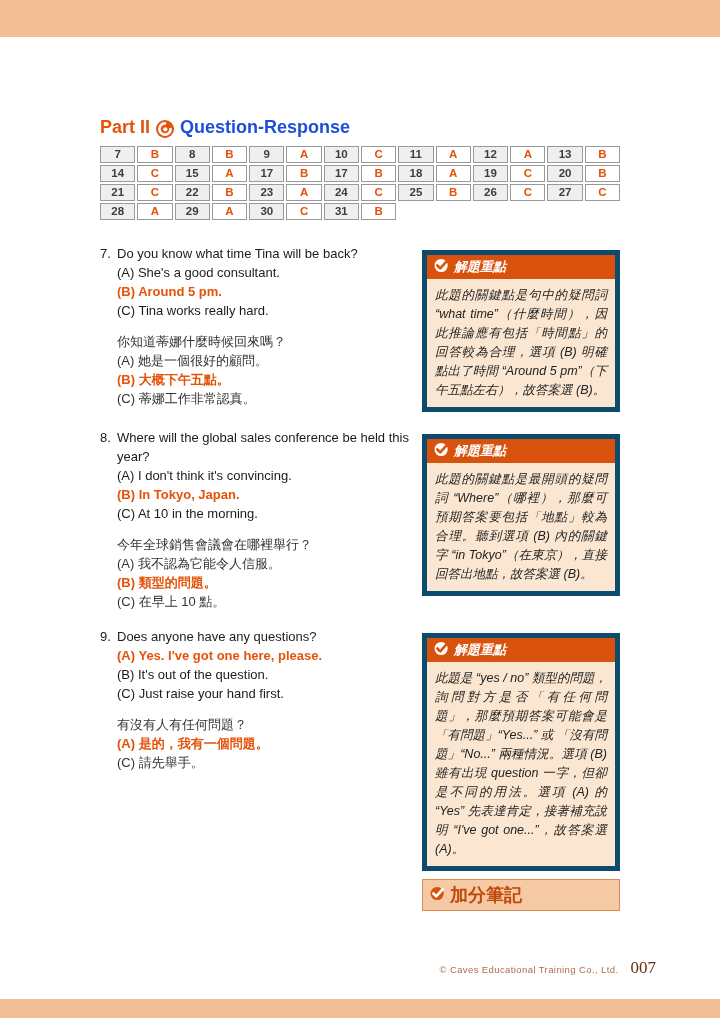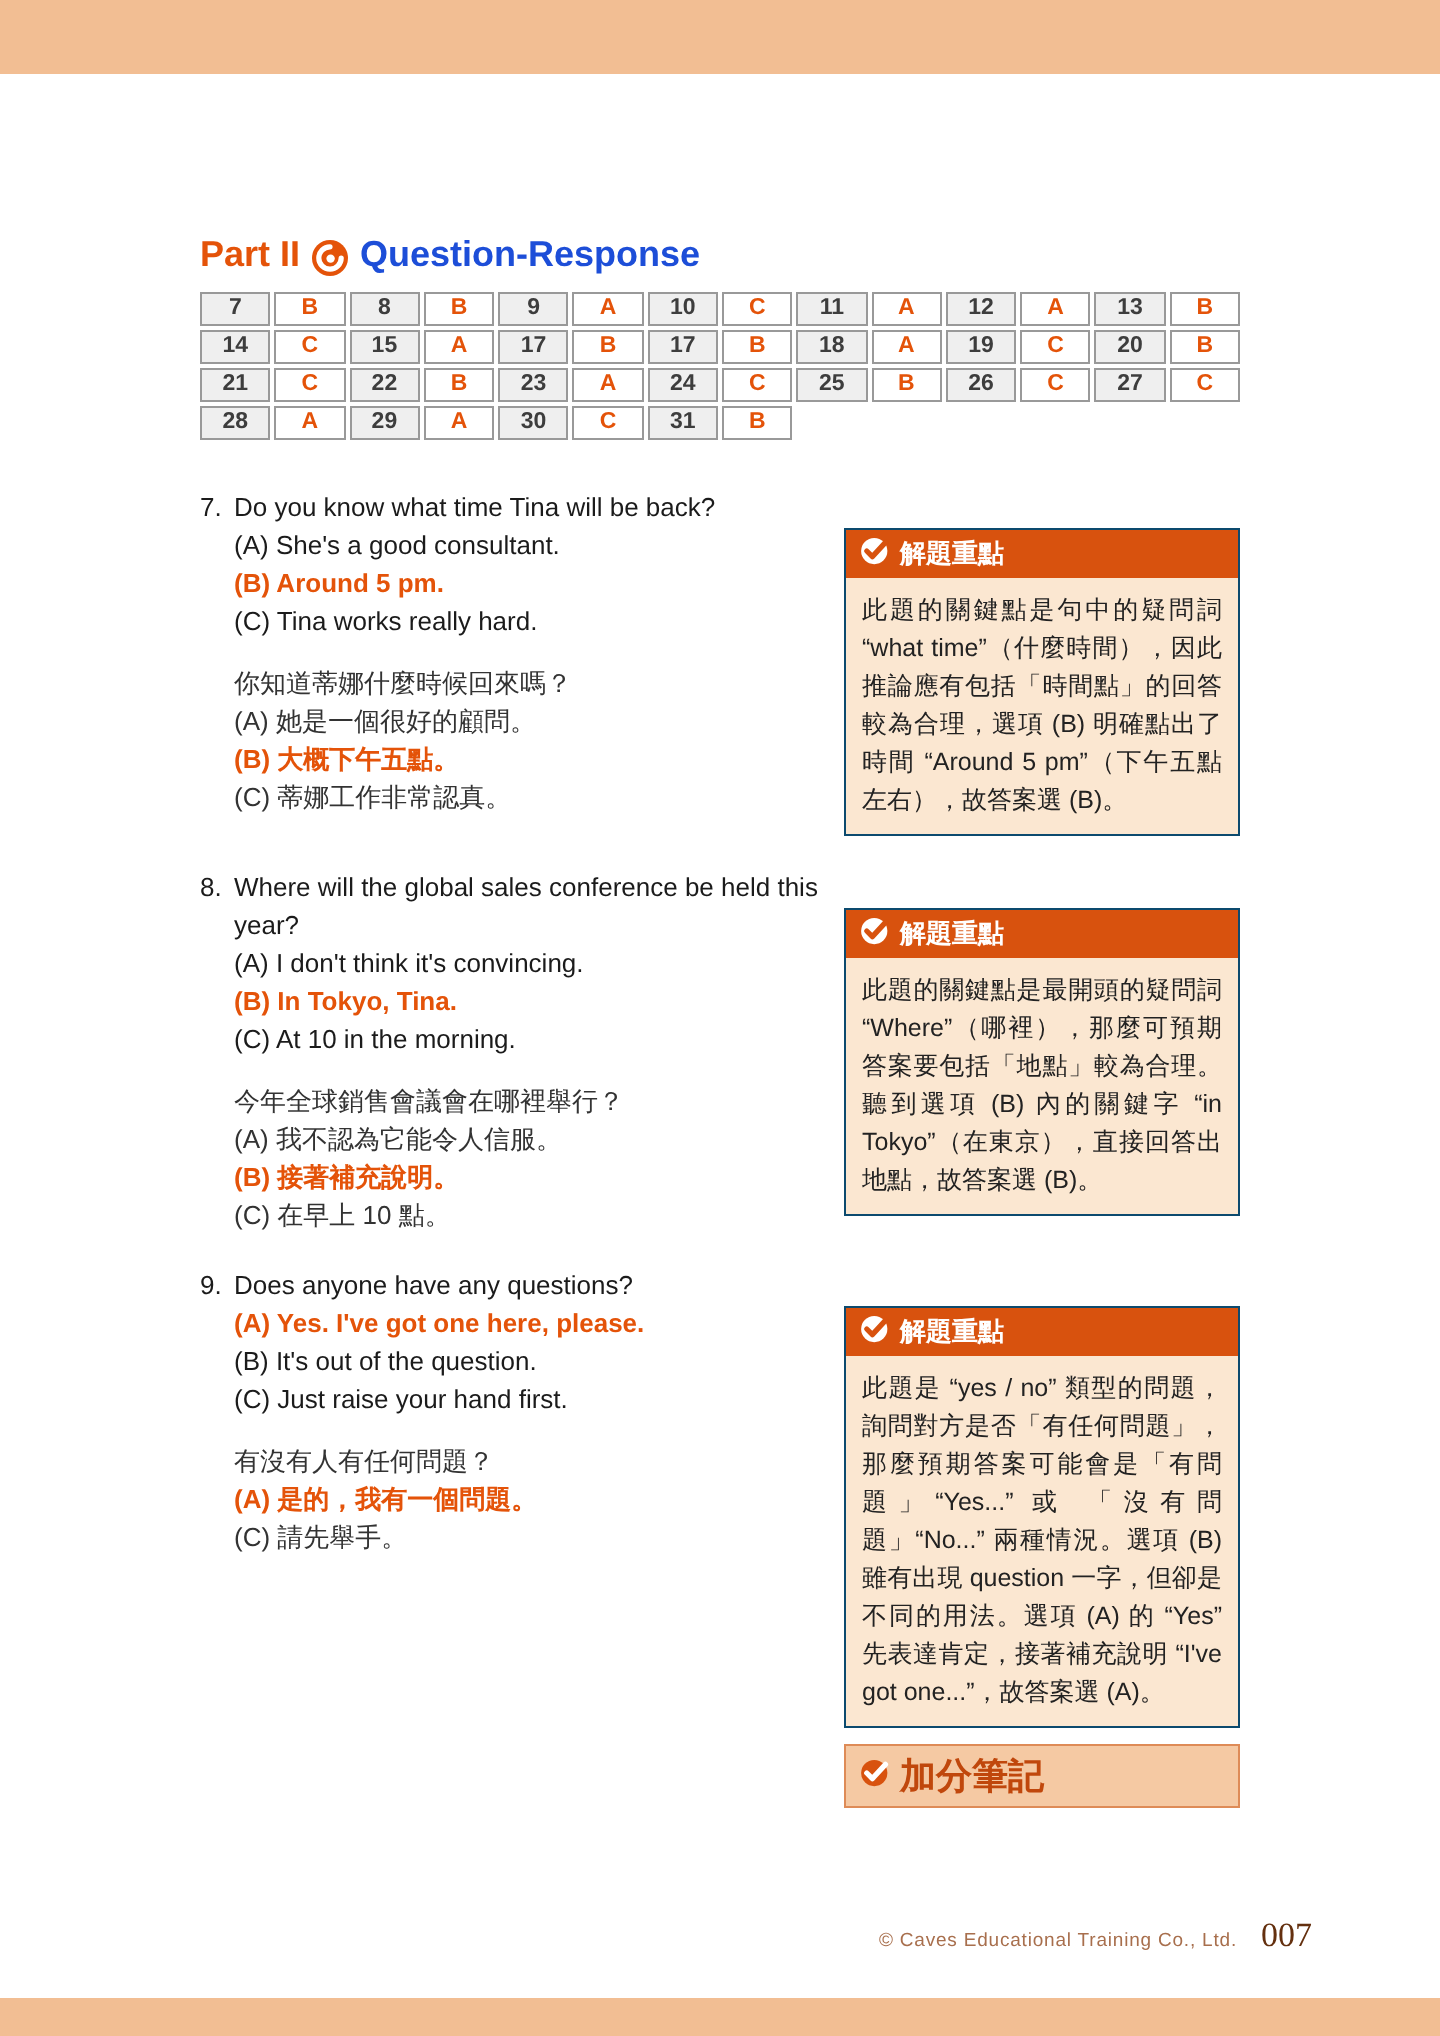--- a/index.html
+++ b/index.html
@@ -22,21 +22,21 @@
   .q-left{width:322px;flex:none;font-size:13px;line-height:19px;color:#1b1b1b;}
   .q-right{width:198px;flex:none;}
   .q-en-question{display:flex;}
   .qnum{width:17px;flex:none;}
   .qtext{flex:1;}
   .opt{padding-left:17px;}
   .opt.correct{color:#E45309;font-weight:bold;}
   .zh-block{margin-top:12px;color:#333;}
   .zhq{padding-left:17px;}
   
-  .exp-box{margin-top:20px;border:1px solid #0c4a6e;}
+  .exp-box{margin-top:6px;border:5px solid #0c4a6e;font-style:italic;}
   .exp-header{background:#D8520E;color:#ffffff;font-size:13px;font-weight:bold;padding:3px 7px;display:flex;align-items:center;gap:5px;}
   .exp-body{background:#FBE7D1;padding:7px 8px;font-size:12.5px;line-height:19px;color:#222;text-align:justify;}
   
   .bonus-box{margin-top:8px;border:1px solid #DE8B57;}
   .bonus-header{background:#F5C9A3;color:#C0470C;font-size:18px;font-weight:bold;padding:3px 7px;display:flex;align-items:center;gap:5px;}
   .bonus-body{background:#FDF3E9;color:#D2500D;font-size:12.5px;font-weight:bold;padding:4px 8px;line-height:18px;}
   
   .footer{position:absolute;top:958px;right:64px;display:flex;align-items:baseline;gap:12px;}
   .copyright{font-size:9.5px;color:#A86F4D;letter-spacing:0.4px;}
   .pagenum{font-family:"Liberation Serif",serif;font-size:17px;font-weight:normal;color:#64300F;}
@@ -148,26 +148,26 @@
           </div>
         </div>
       </div>
       <div class="q-row">
         <div class="q-left">
           <div class="q-en-question">
             <span class="qnum">8.</span>
             <span class="qtext">Where will the global sales conference be held this year?</span>
           </div>
           <div class="opt">(A) I don't think it's convincing.</div>
-          <div class="opt correct">(B) In Tokyo, Tina.</div>
+          <div class="opt correct">(B) In Tokyo, Japan.</div>
           <div class="opt">(C) At 10 in the morning.</div>
           <div class="zh-block">
             <div class="zhq">今年全球銷售會議會在哪裡舉行？</div>
             <div class="opt">(A) 我不認為它能令人信服。</div>
-            <div class="opt correct">(B) 接著補充說明。</div>
+            <div class="opt correct">(B) 類型的問題。</div>
             <div class="opt">(C) 在早上 10 點。</div>
           </div>
         </div>
         <div class="q-right">
           <div class="exp-box">
             <div class="exp-header">
               <span><svg width="15" height="15" viewBox="0 0 16 16">
                   <circle cx="7.6" cy="8" r="7" fill="#ffffff"></circle>
                   <path d="M3.6 8 L6.6 11 L13.6 3.4" stroke="#D8520E" stroke-width="2.8" fill="none" stroke-linecap="round" stroke-linejoin="round"></path>
                 </svg></span>

